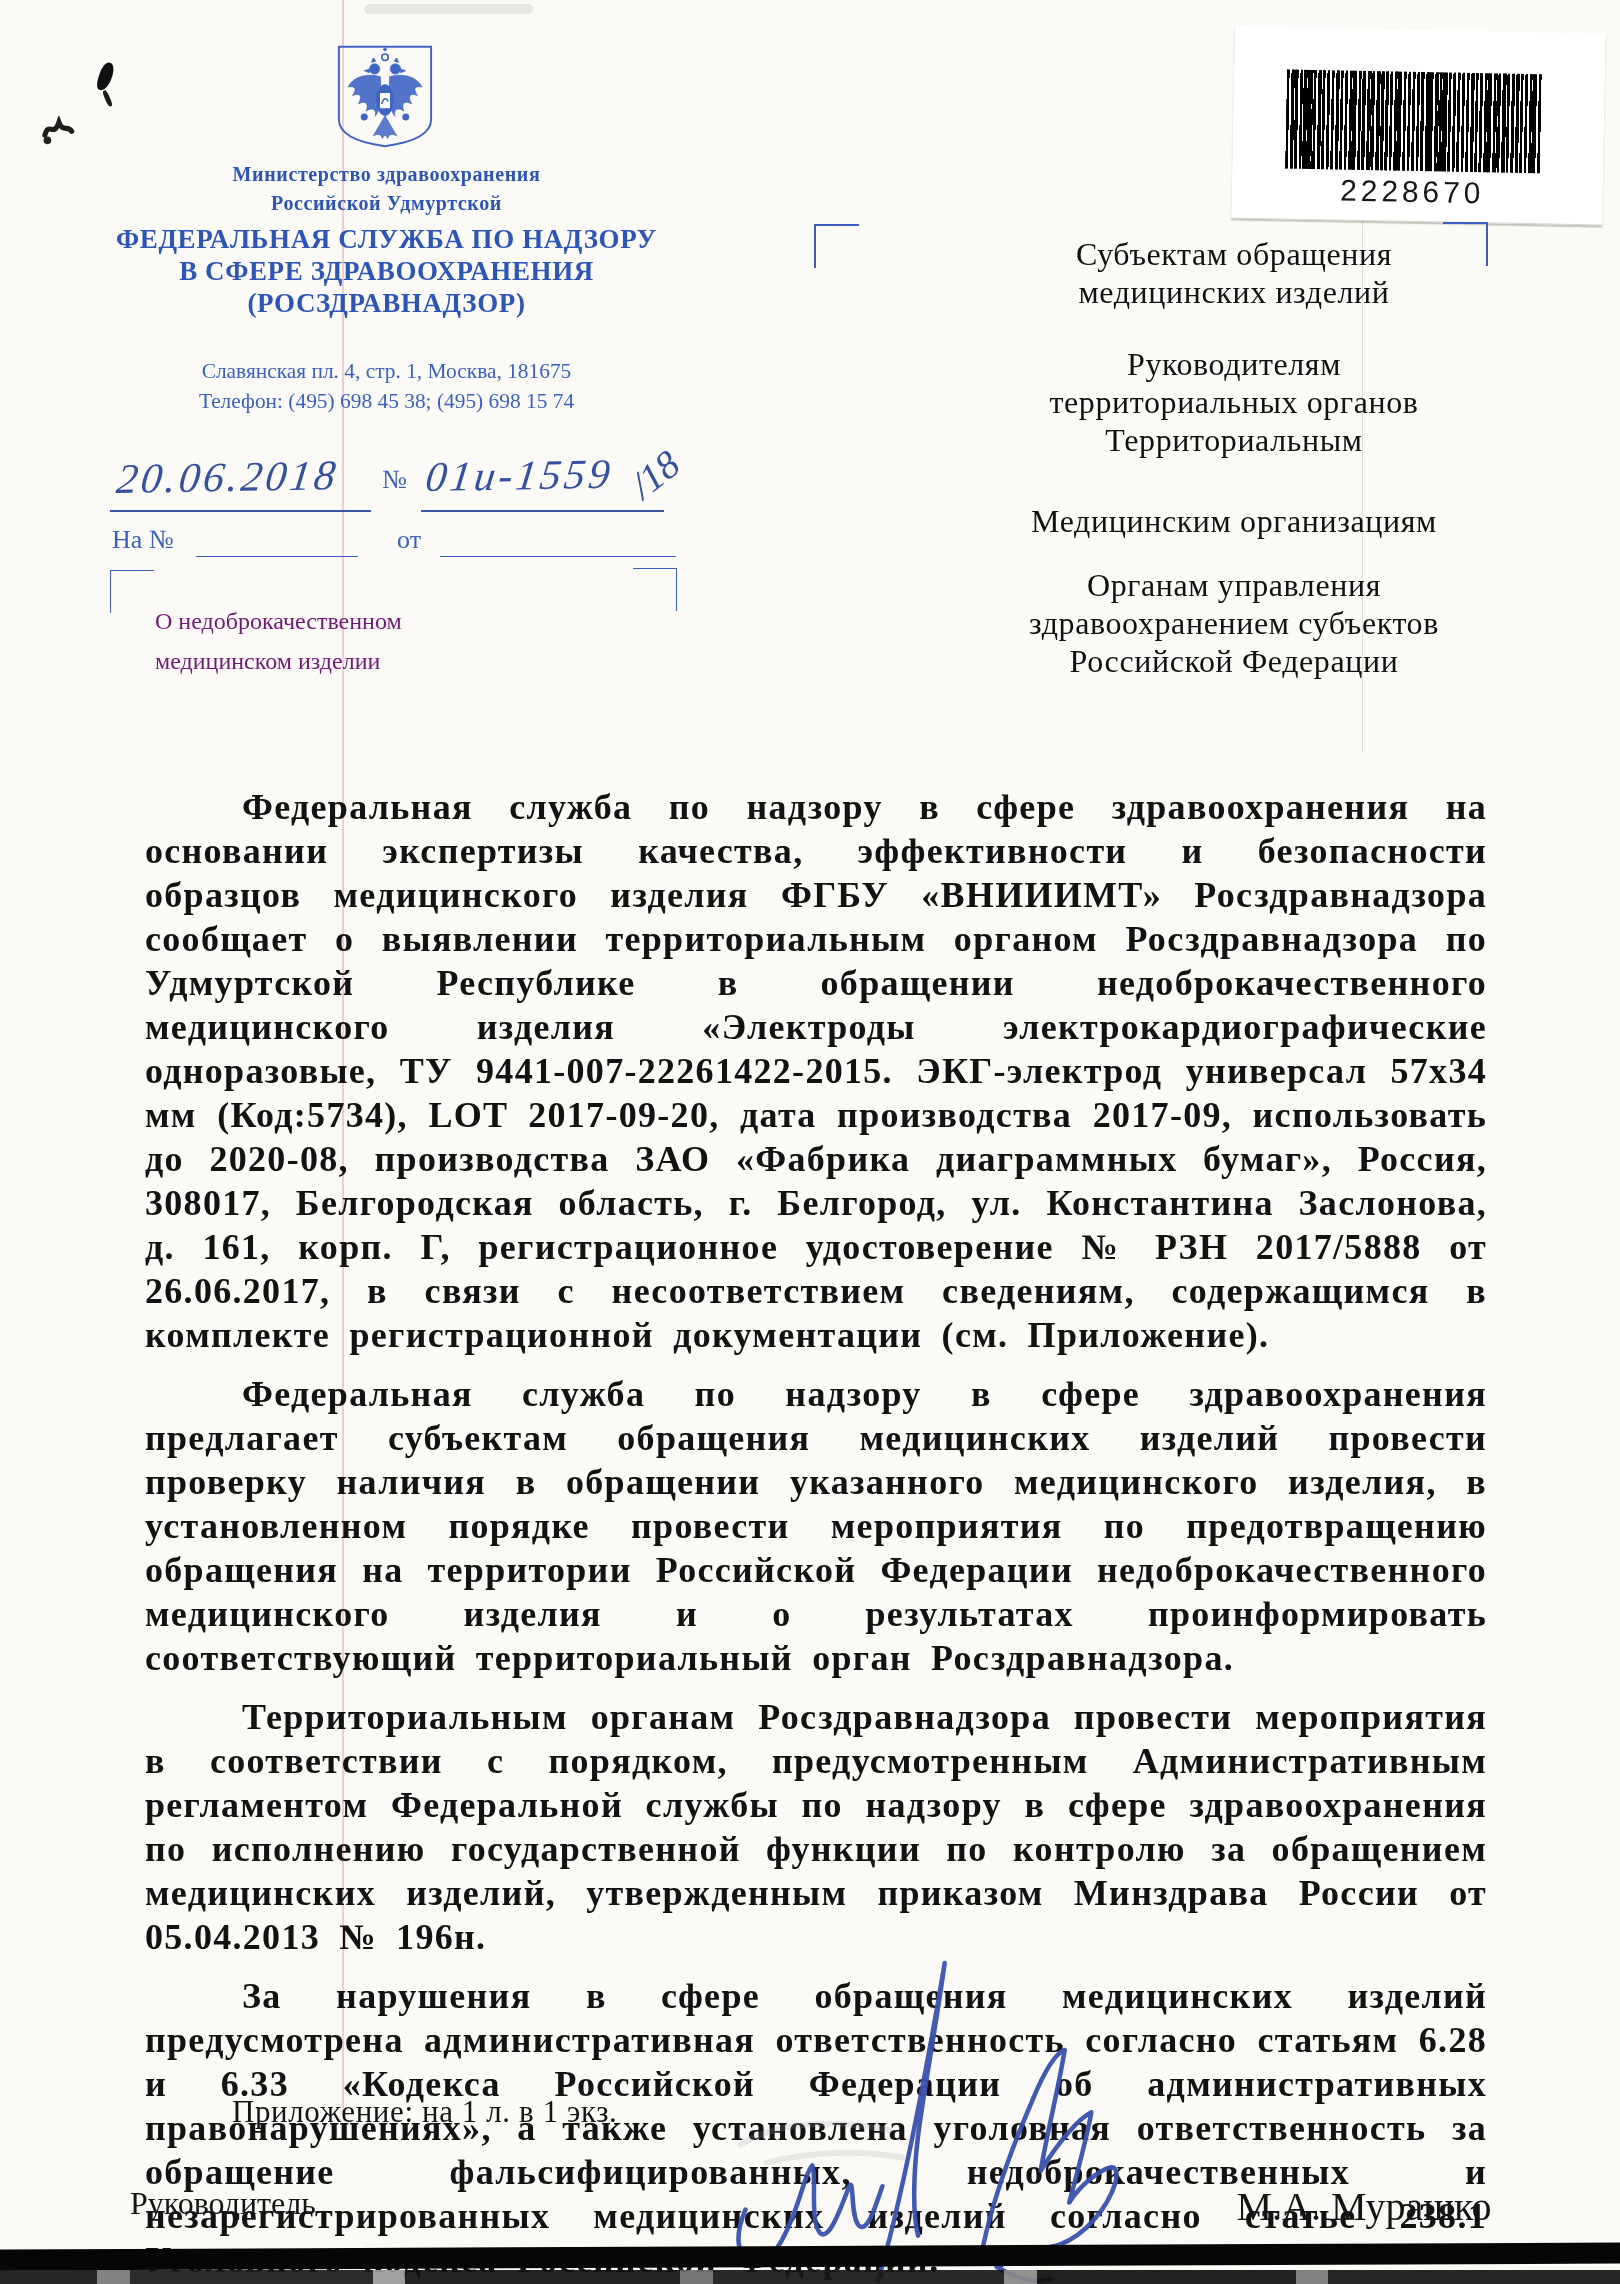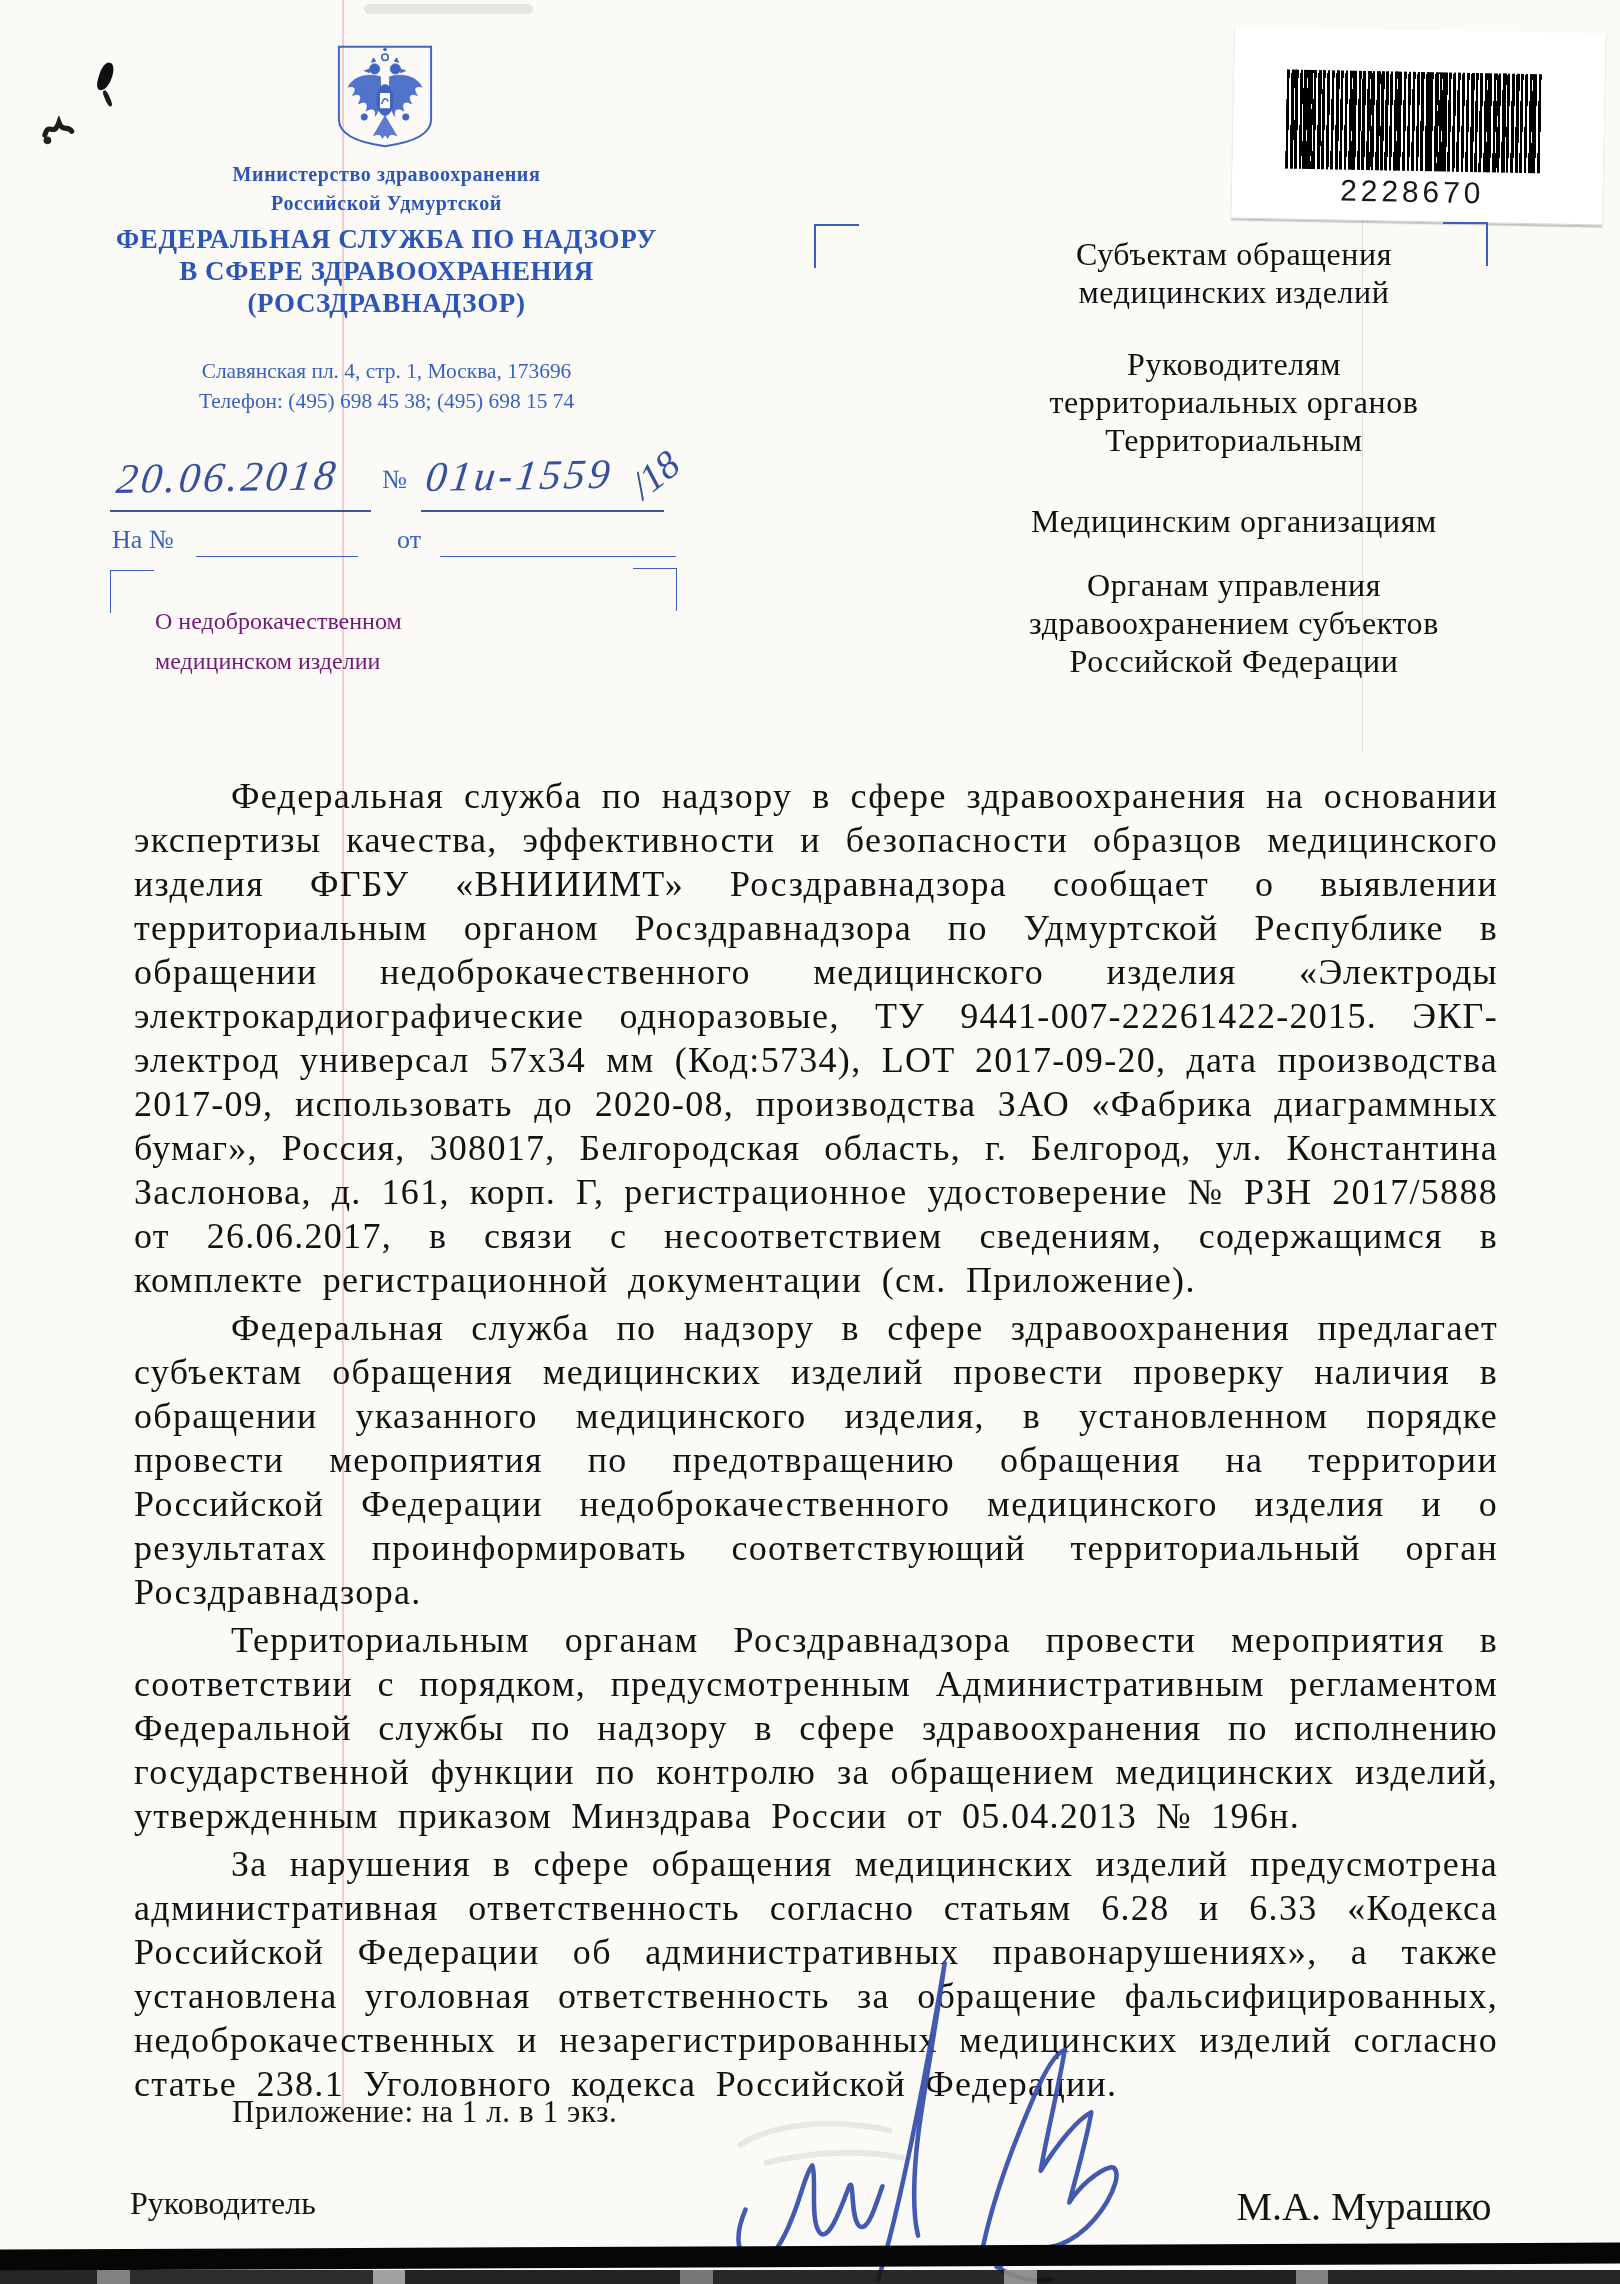--- a/index.html
+++ b/index.html
@@ -35,21 +35,21 @@
   .hand{font-style:italic;color:#35509f;transform:skewX(-8deg) rotate(-1deg);transform-origin:left bottom;
     font-size:42px;letter-spacing:3.2px;white-space:nowrap;}
   .hand-ul{border-bottom:2.6px solid #3a55a8;height:0;}
   .blue-label{color:#3a60c0;font-size:26px;white-space:nowrap;}
   .form-line{border-bottom:1.9px solid #3a60c0;height:0;}
   .slash{font-style:italic;color:#35509f;font-size:39px;transform:rotate(-38deg);transform-origin:left bottom;}
   
   .subject{left:155px;top:601px;width:390px;font-size:24px;line-height:40px;color:#701a75;}
   .body-text{left:130px;top:770px;width:1372px;font-size:36px;line-height:44px;
     text-align:justify;letter-spacing:1.3px;word-spacing:9px;color:#121212;}
-  .body-text p{margin:4px;text-indent:97px;}
+  .body-text p{margin:15px;text-indent:97px;font-weight:bold;}
   .attach{left:232px;top:2094px;font-size:31px;letter-spacing:0.6px;}
   .sig-title{left:130px;top:2185px;font-size:32px;}
   .sig-name{left:1234px;top:2183px;width:260px;text-align:center;font-size:40px;}
   
   .crease{background:rgba(233,158,170,.5);}
   .crease2{background:rgba(165,160,172,.32);}
   .band{left:-7.8px;top:2246px;width:1637px;height:21px;background:#060606;transform:rotate(-.25deg);}
   .strip{left:0;top:2270px;width:1620px;height:13.6px;opacity:.92;
     background:linear-gradient(90deg,#141414 0 6%,#777 6% 8%,#1a1a1a 8% 23%,#999 23% 25%,#101010 25% 42%,#6b6b6b 42% 44%,#161616 44% 62%,#888 62% 64%,#0e0e0e 64% 80%,#777 80% 82%,#131313 82% 100%);}
   .smear{left:364px;top:3.9px;width:169px;height:10.4px;background:#8a8a86;opacity:.18;border-radius:5.2px;}
@@ -96,21 +96,21 @@
   <div class="abs lh-col ministry">
     <div>Министерство здравоохранения</div>
     <div>Российской Удмуртской</div>
   </div>
   <div class="abs lh-col service">
     <div>ФЕДЕРАЛЬНАЯ СЛУЖБА ПО НАДЗОРУ</div>
     <div>В СФЕРЕ ЗДРАВООХРАНЕНИЯ</div>
     <div>(РОСЗДРАВНАДЗОР)</div>
   </div>
   <div class="abs lh-col addr">
-    <div>Славянская пл. 4, стр. 1, Москва, 173696</div>
+    <div>Славянская пл. 4, стр. 1, Москва, 181675</div>
     <div>Телефон: (495) 698 45 38; (495) 698 15 74</div>
   </div>
 
   <div class="abs sticker">
     <div class="bars"></div>
     <div class="bar-num">2228670</div>
   </div>
 
   <div class="abs brkt l" style="left:814px;top:224px;"></div>
   <div class="abs brkt r" style="left:1443px;top:222px;"></div>

